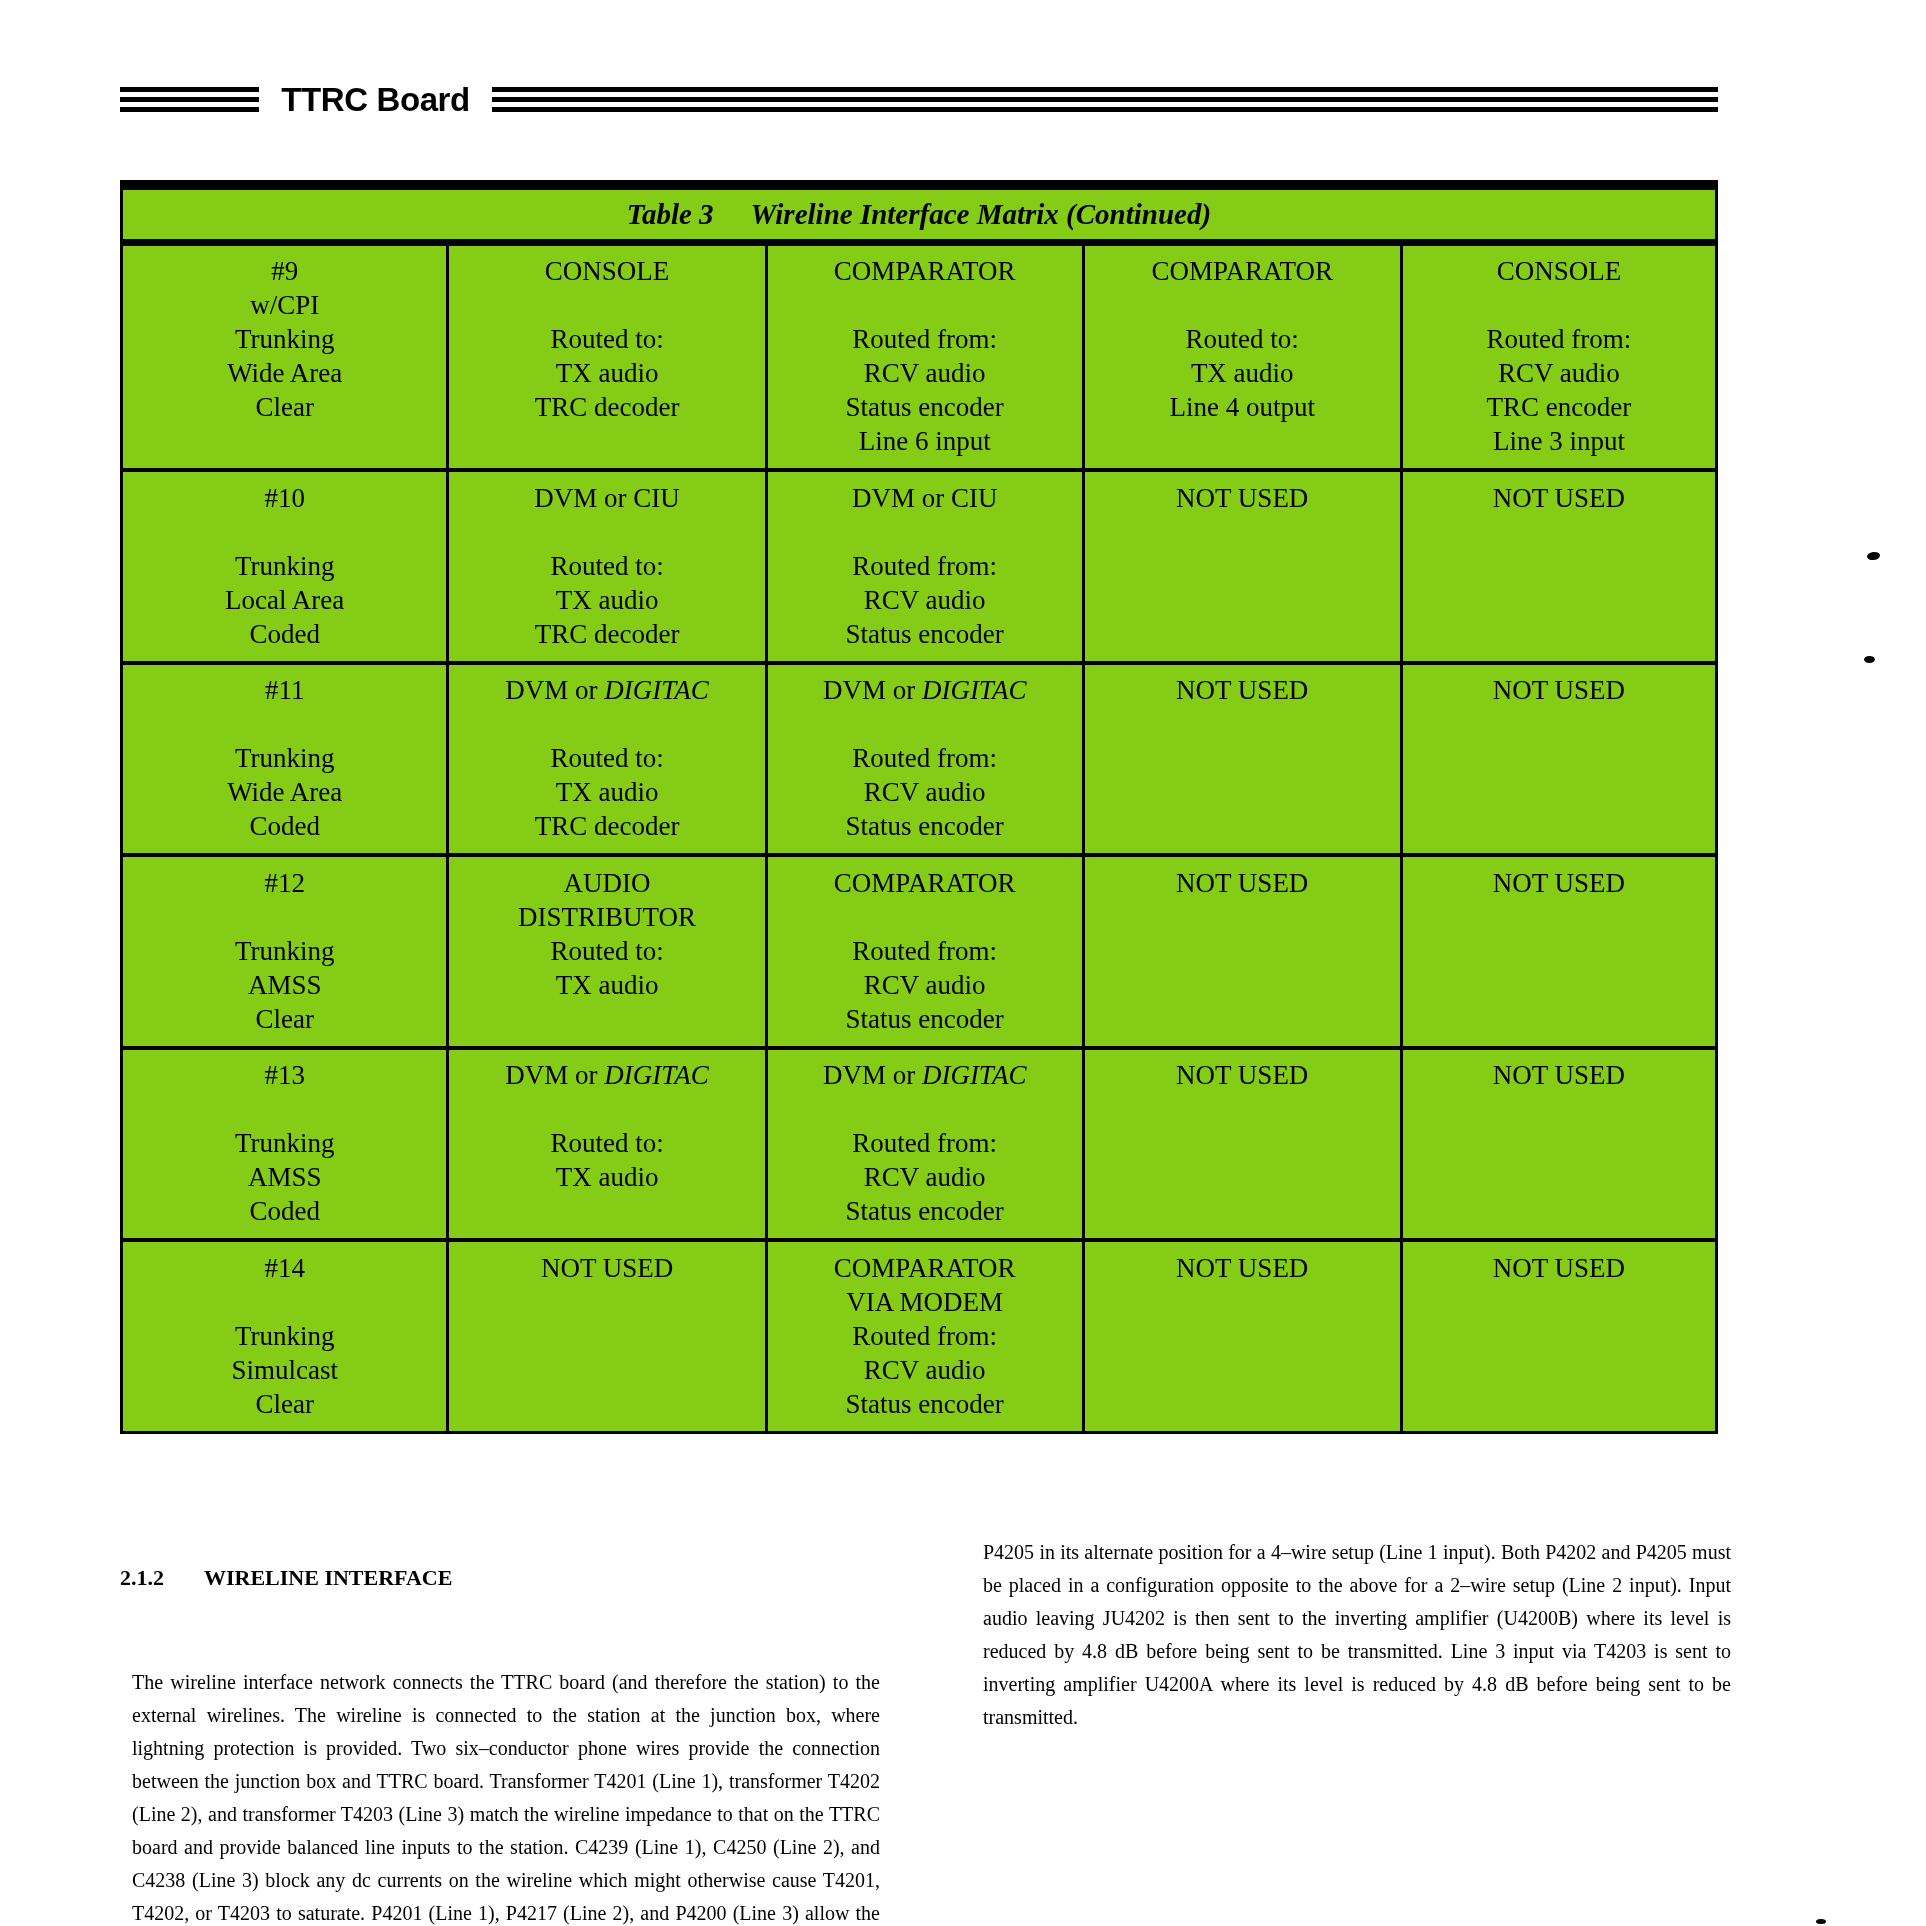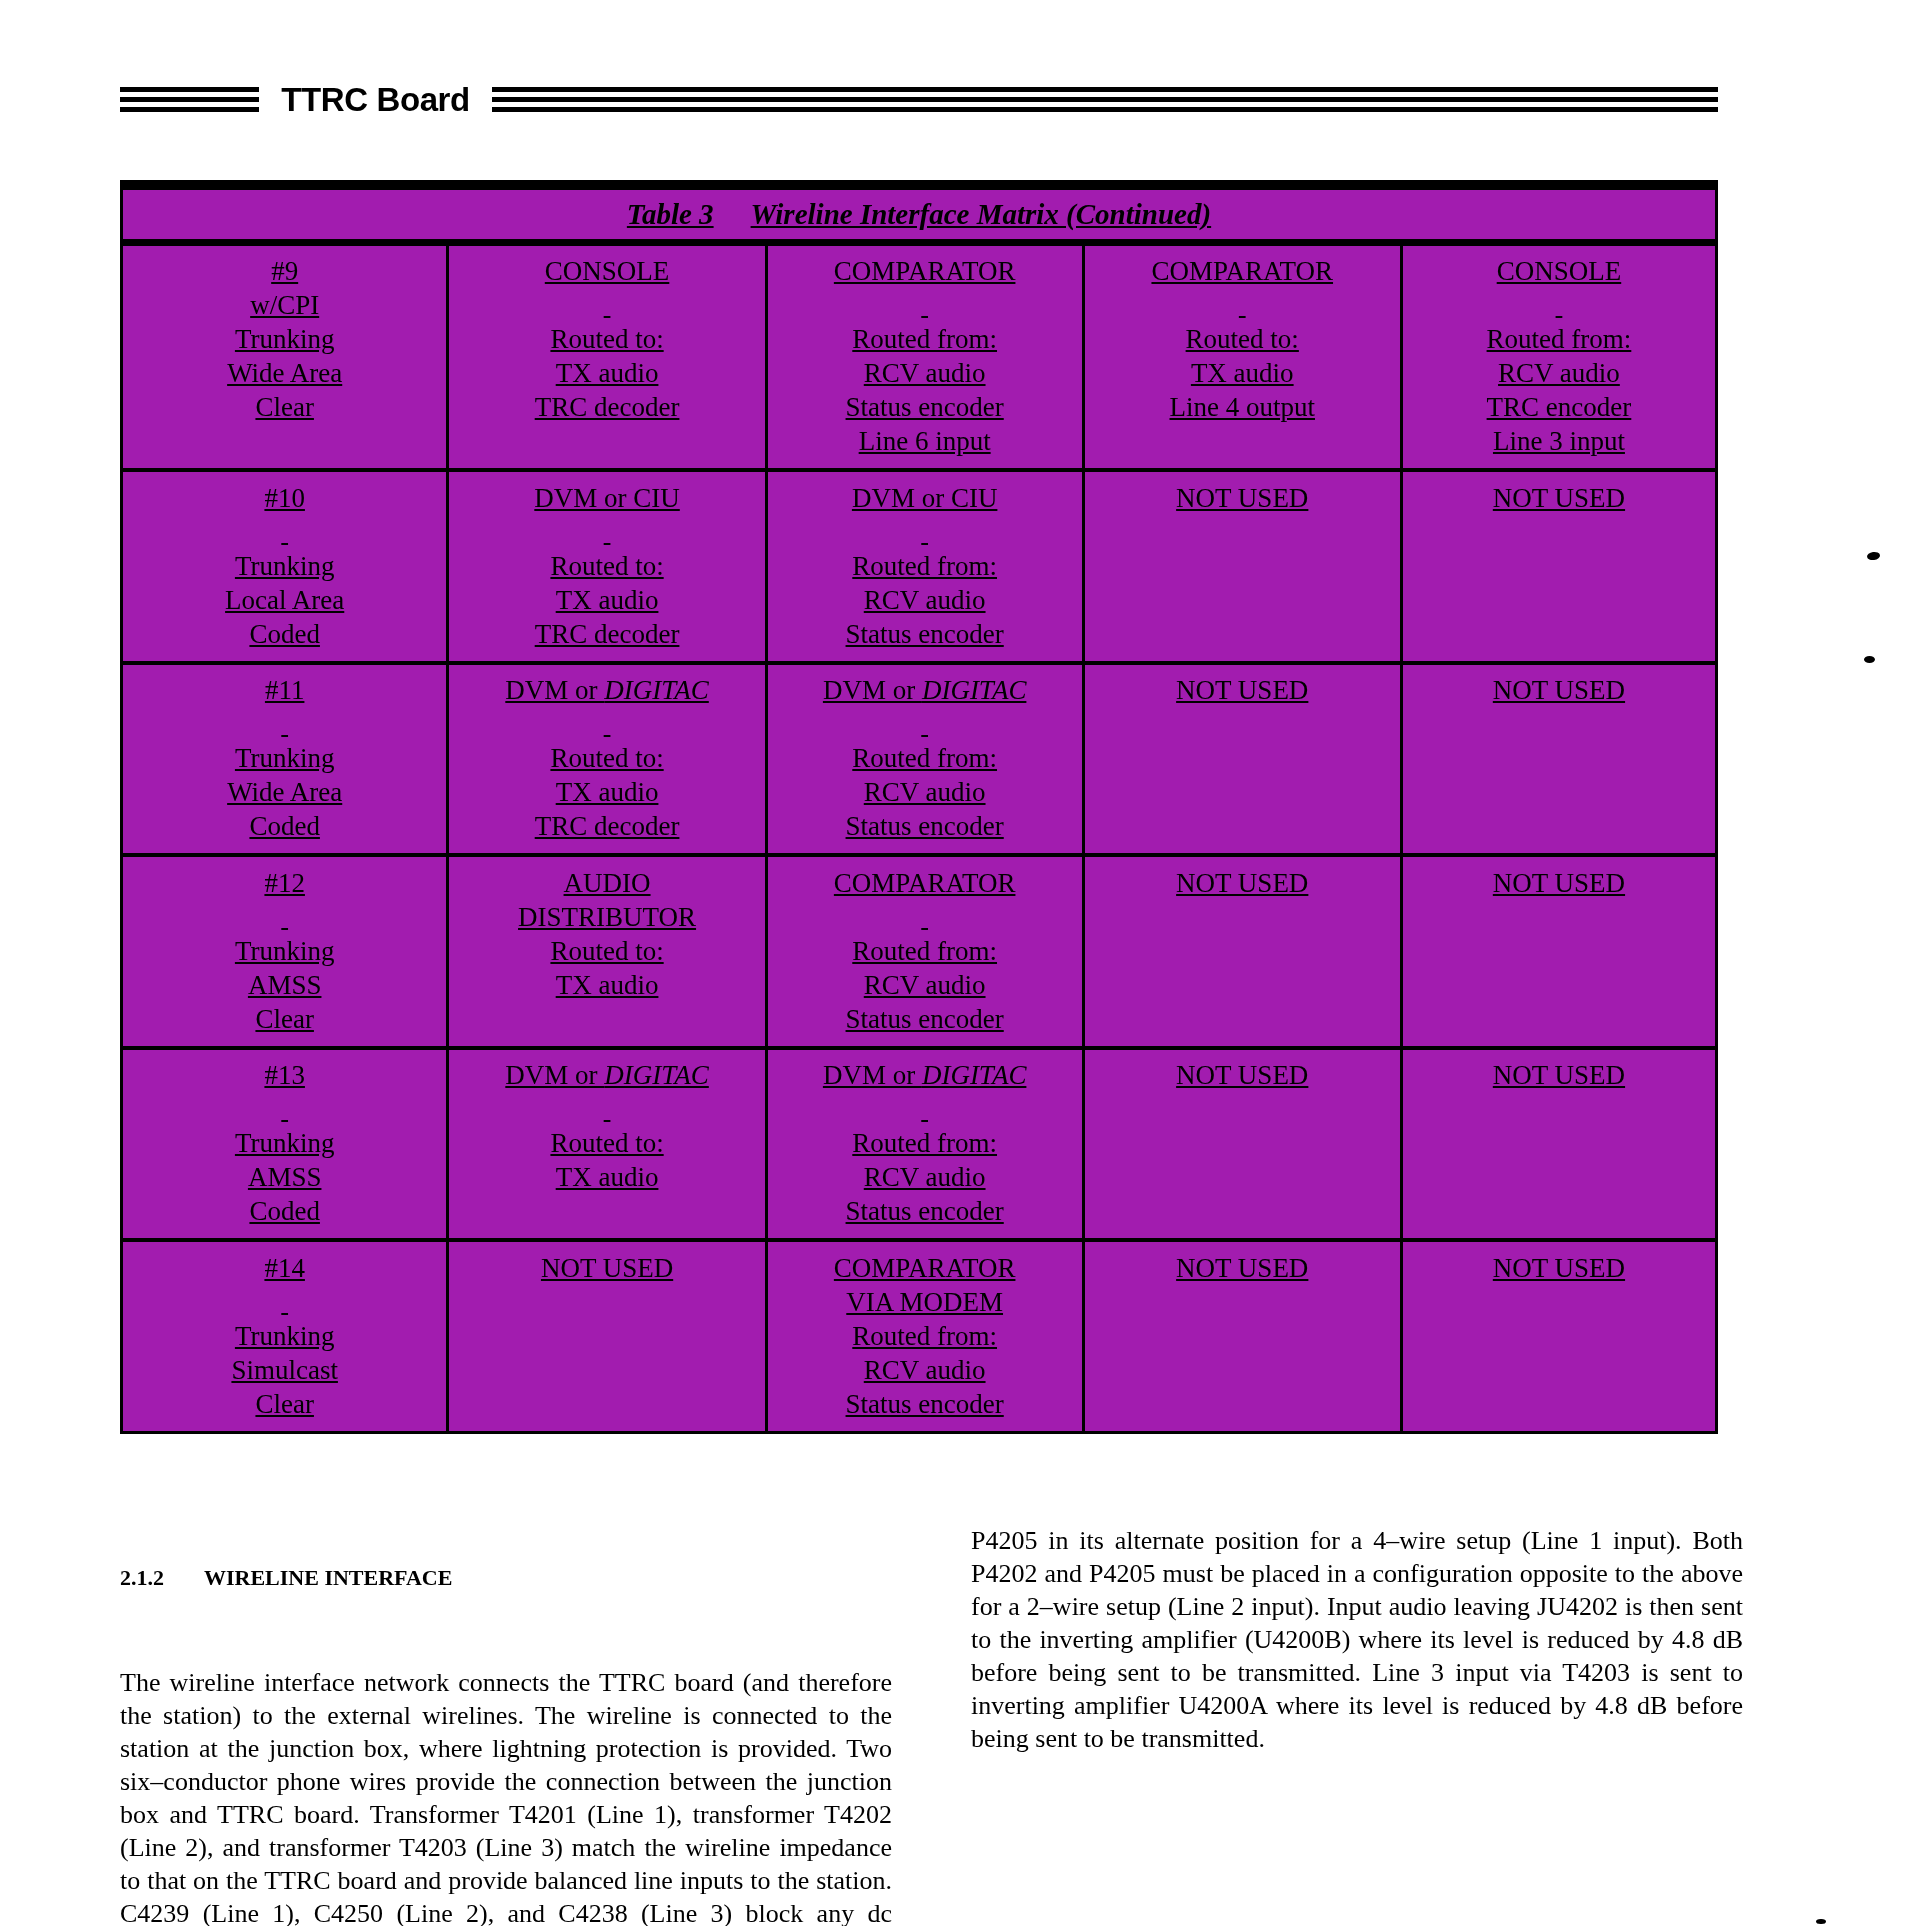--- a/index.html
+++ b/index.html
@@ -36,22 +36,21 @@
   }
 
   
   .tbl {
     position: absolute;
     left: 120px; top: 180px;
     width: 1598px;
     box-sizing: border-box;
     border: 3.9px solid #000;
     border-top-width: 10px;
-    background: #a21caf;
-    text-decoration: underline;
+    background: #84cc16;
   }
   .tbl-title {
     display: flex;
     justify-content: center;
     align-items: baseline;
     gap: 37px;
     padding: 9.2px 0 8.5px 0;
     border-bottom: 7px solid #000;
     font-weight: bold;
     font-style: italic;
@@ -81,22 +80,22 @@
   .col-right { left: 971px; top: 1524px; }
   .col h2 {
     margin: 0;
     font-size: 22px;
     line-height: 33px;
     font-weight: bold;
     white-space: nowrap;
   }
   .hnum { margin-right: 40px; }
   .body-para {
-    margin: 0;
-    font-size: 26px;
+    margin: 12px;
+    font-size: 20px;
     line-height: 33px;
     text-align: justify;
   }
   .col-left  .body-para.first  { margin-top: 72px; }
   .col-right .h-213 { margin-top: 79px; }
 
   
   .speck { position: absolute; background: #000; border-radius: 50%; }
   .speck-1 { left: 1867px; top: 552px; width: 13px; height: 7.7px; transform: rotate(-8deg); }
   .speck-2 { left: 1864px; top: 656px; width: 10.8px; height: 7px; }

